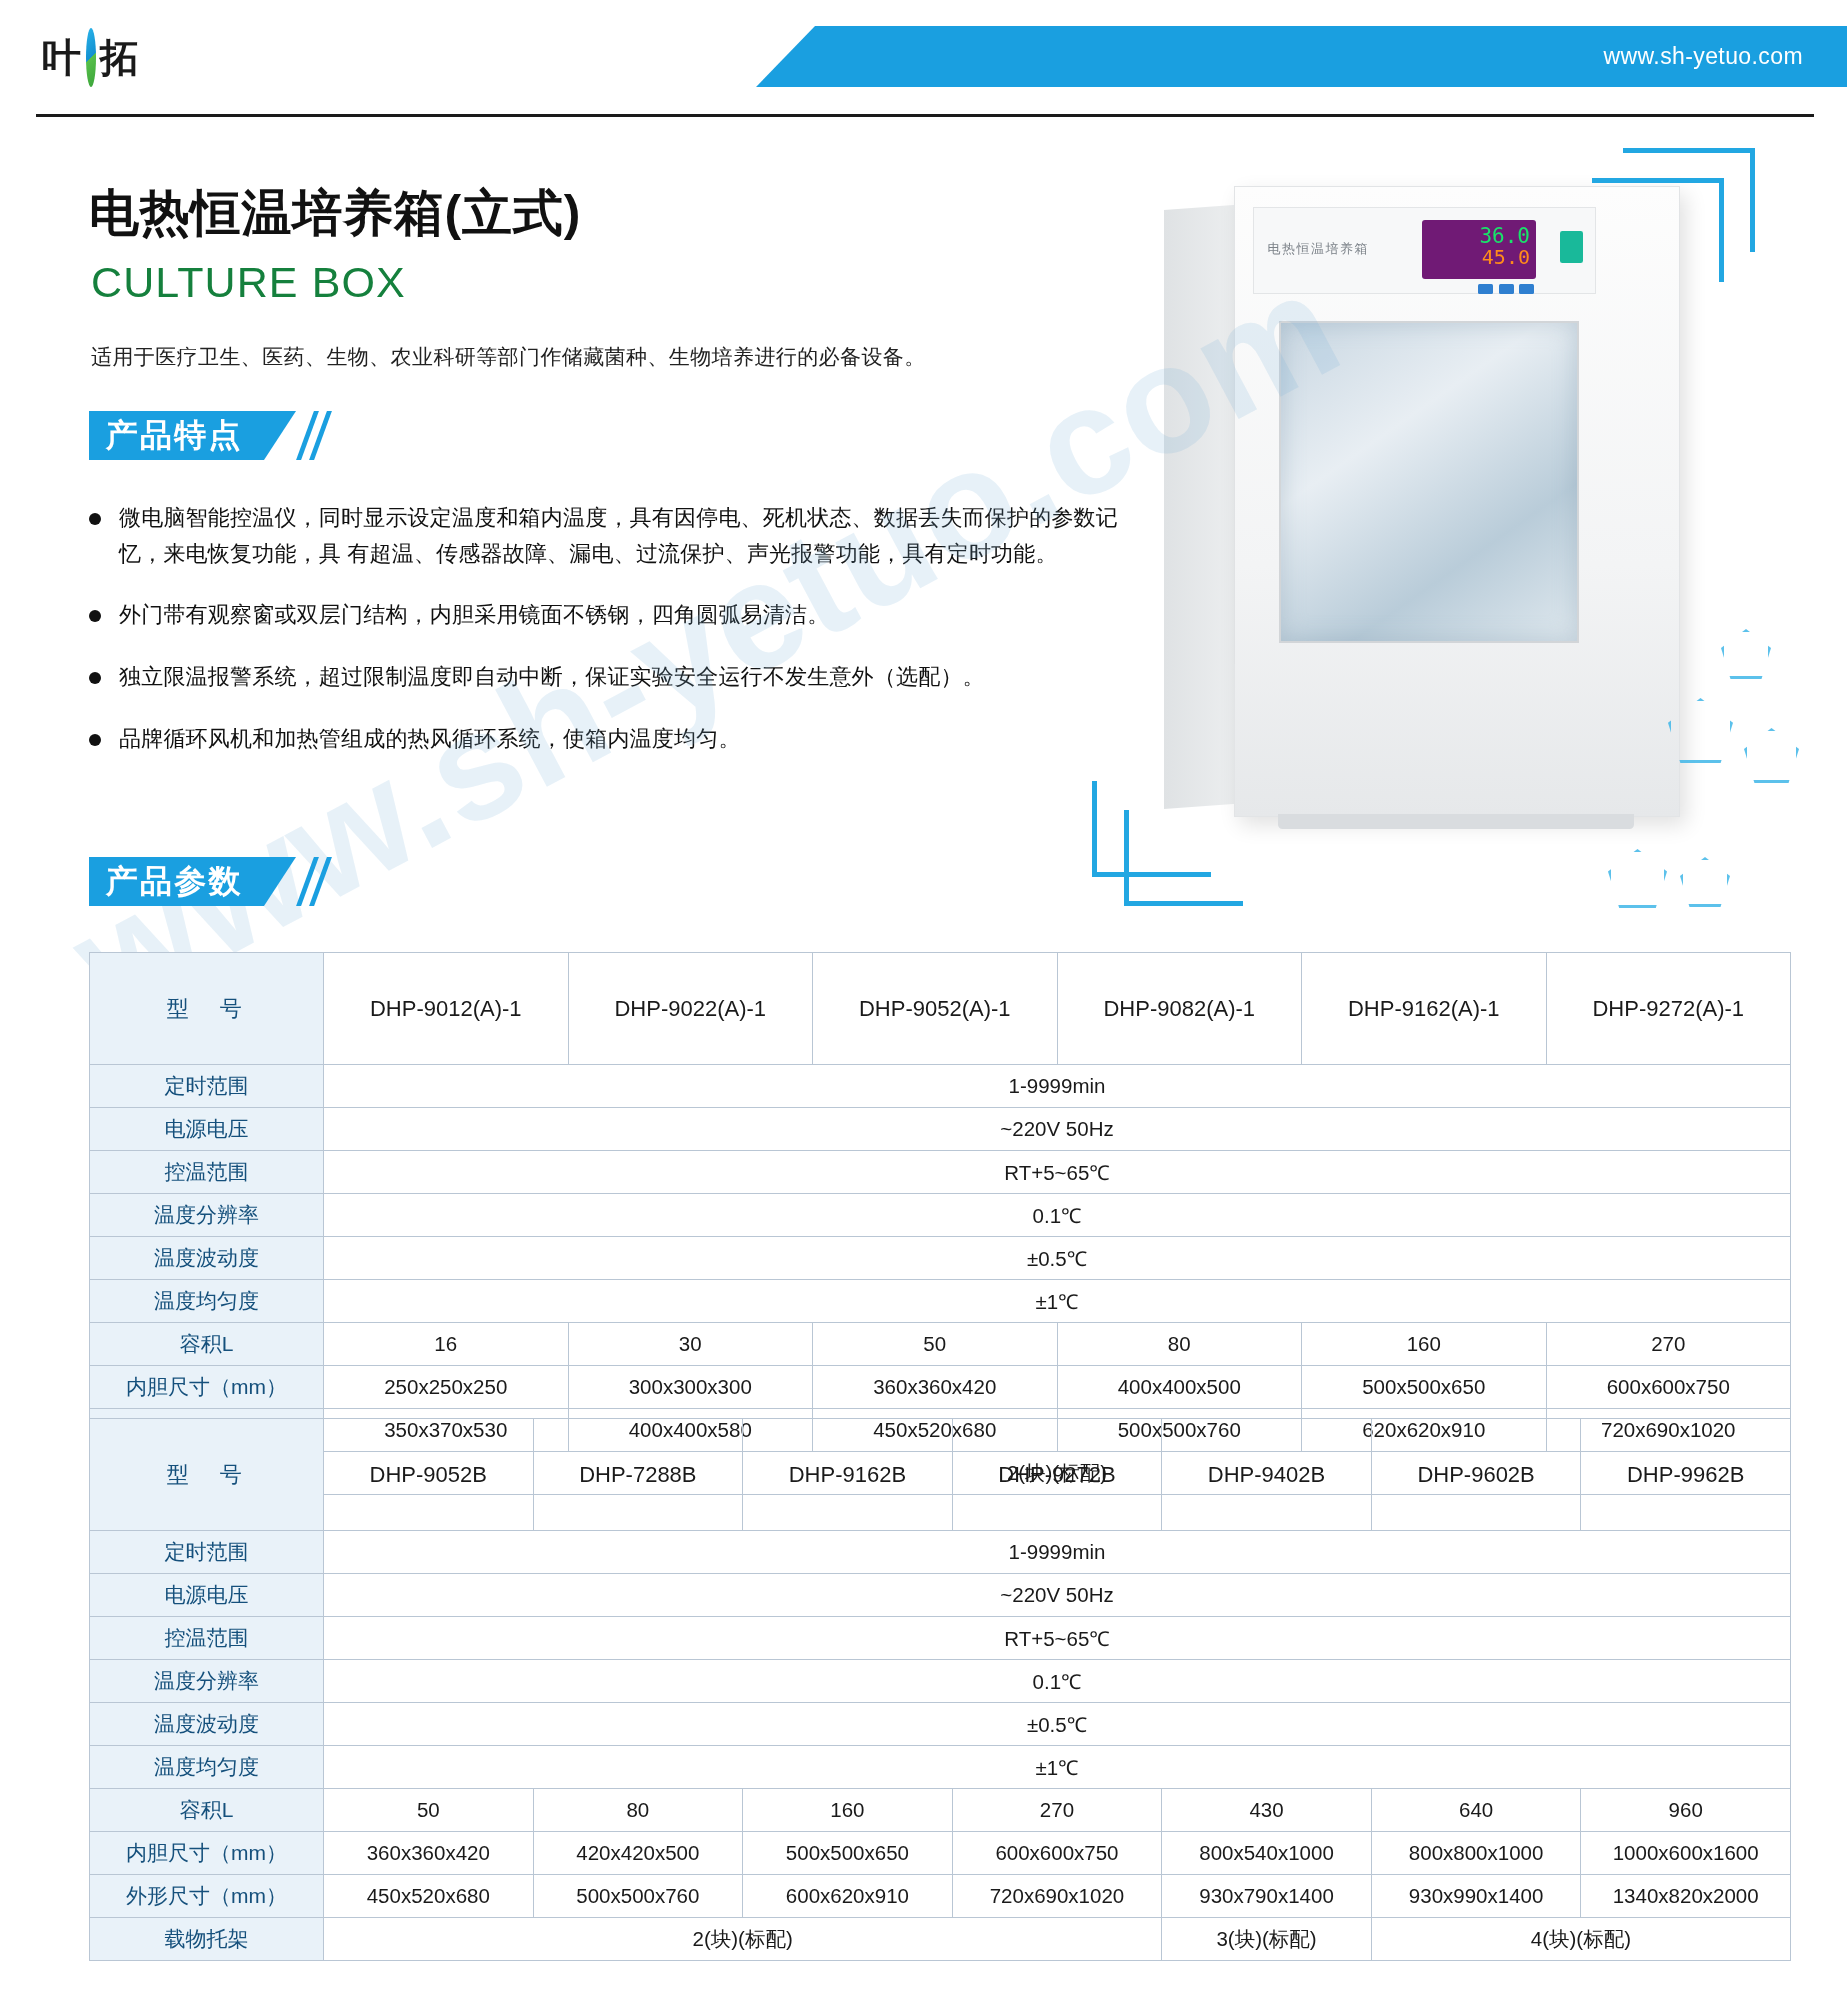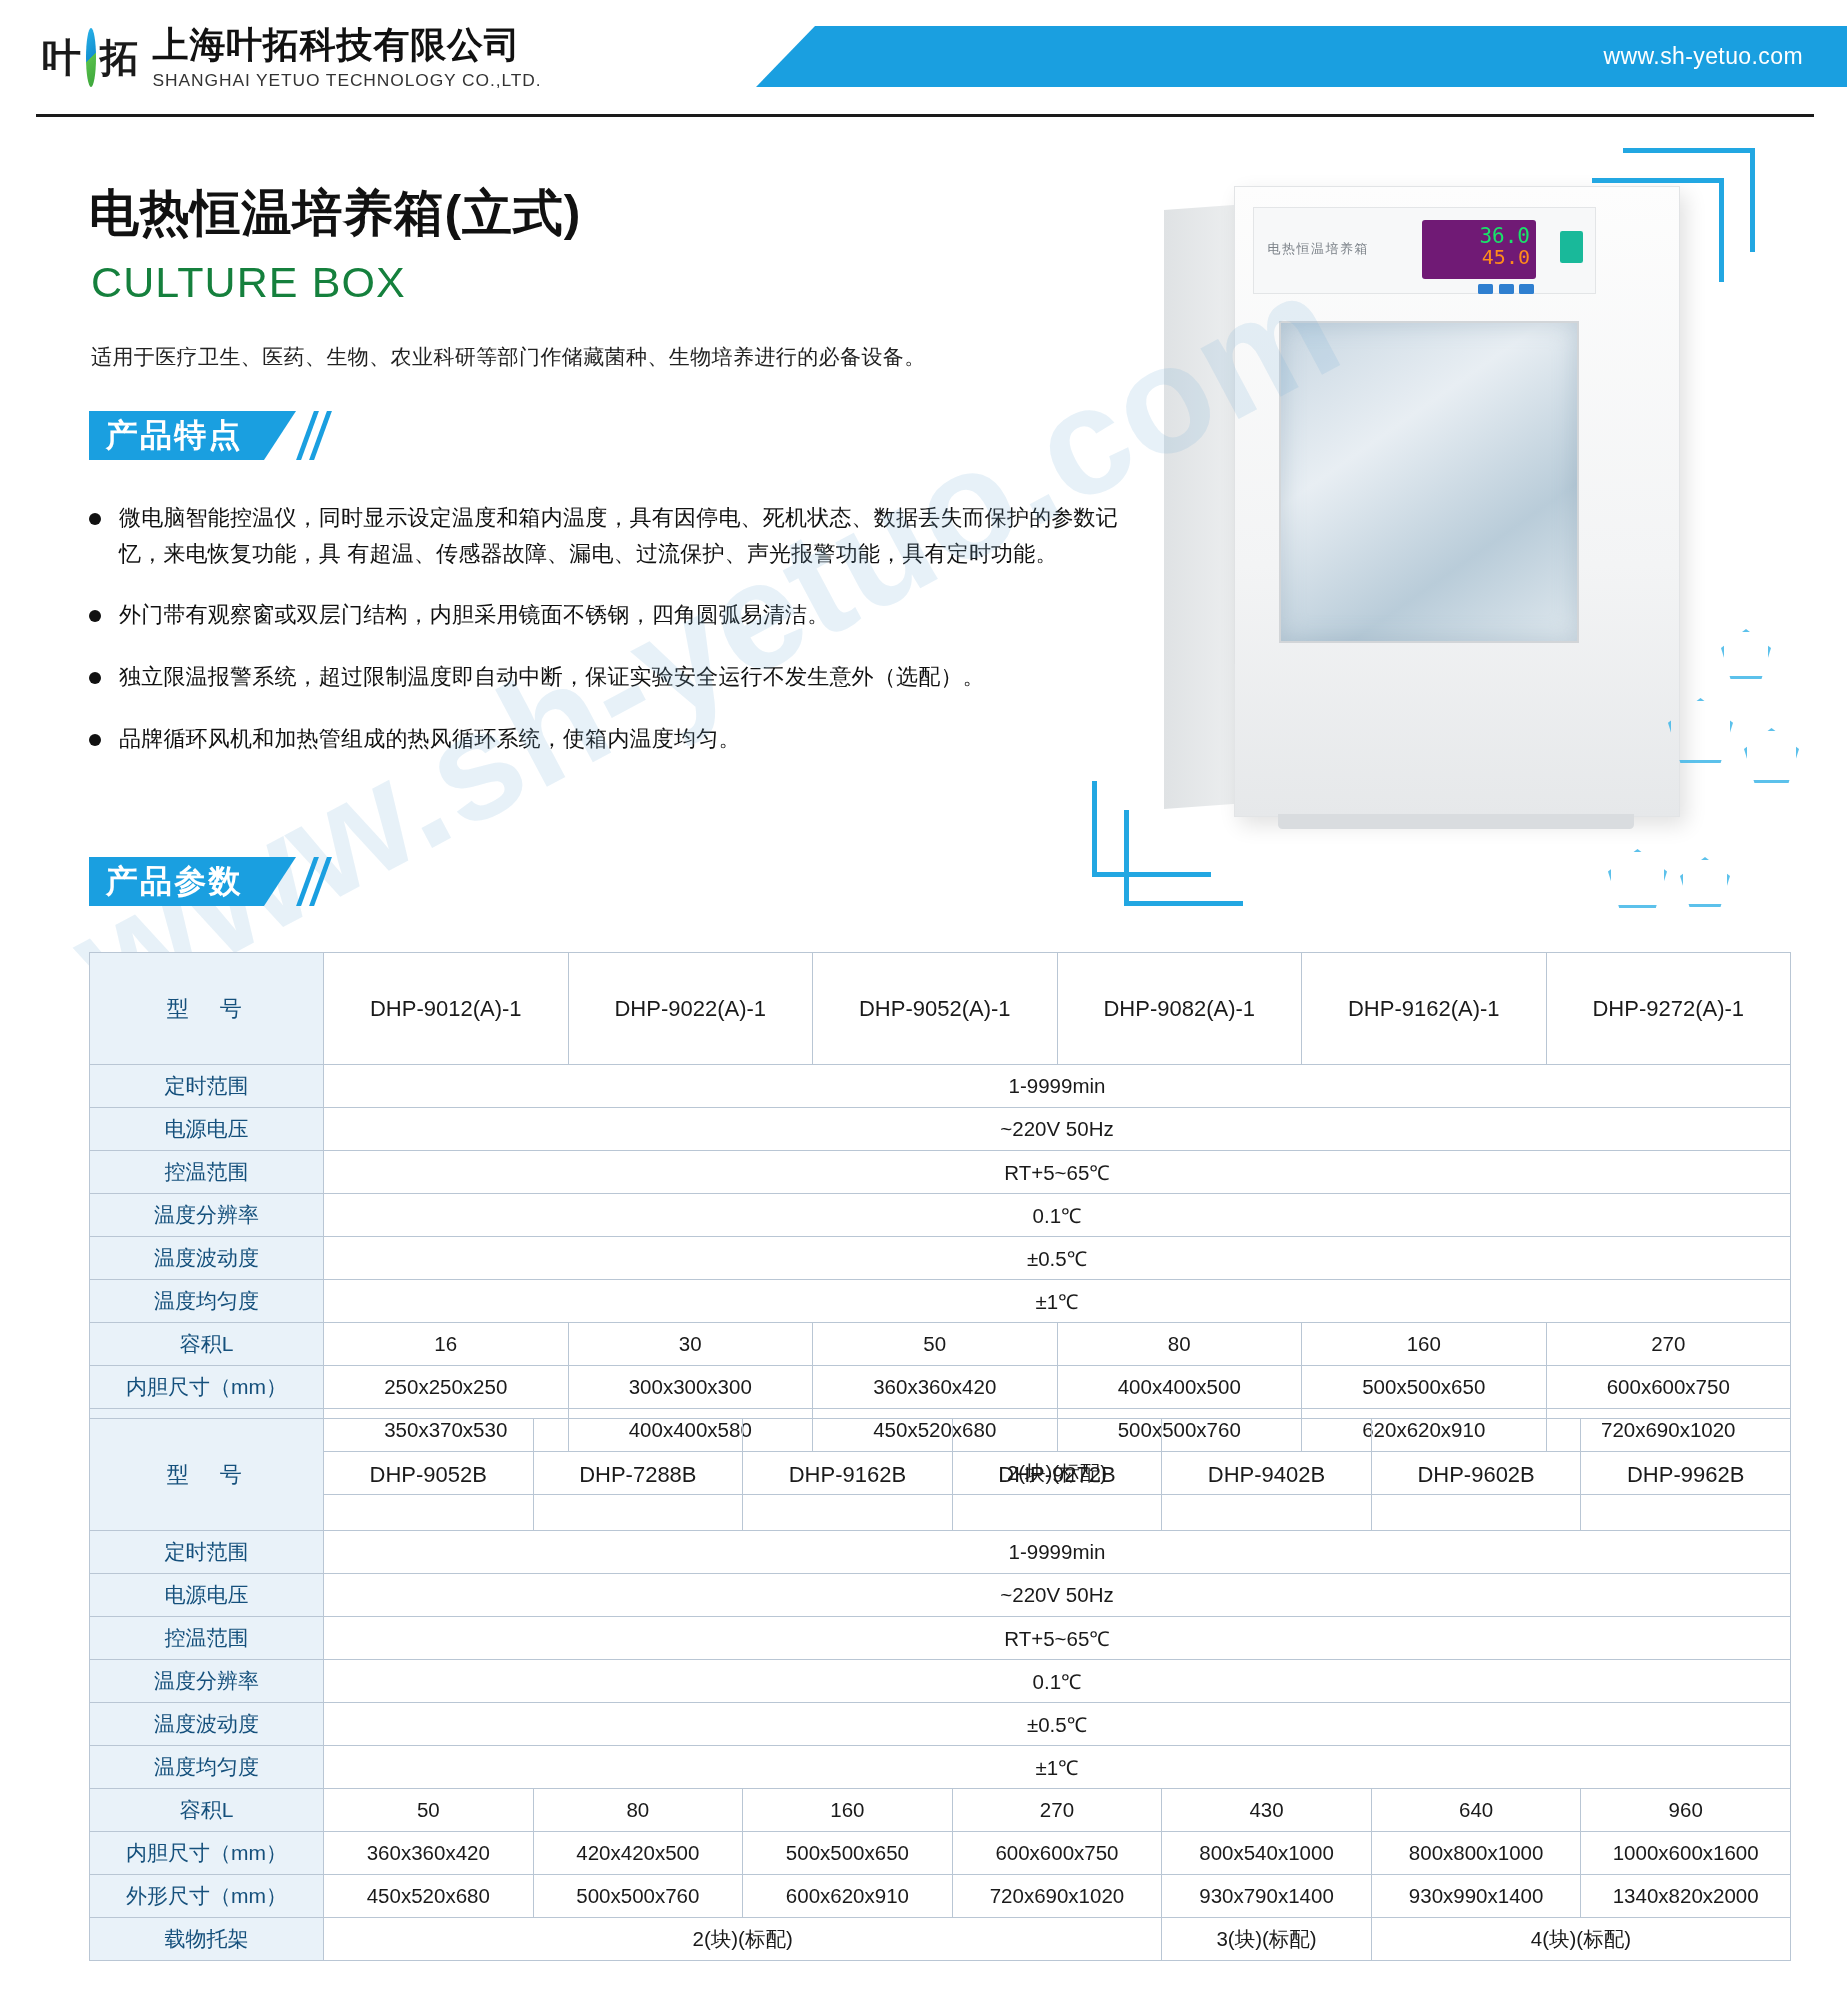--- a/index.html
+++ b/index.html
@@ -412,24 +412,20 @@
 </style>
 </head>
 <body>
 
 <div class="header">
   <div class="header-left">
     <div class="logo-mark">
       <span class="logo-char">叶</span>
       <span class="logo-leaf"></span>
       <span class="logo-char">拓</span>
-    </div>
-    <div class="logo-text">
-      <div class="company-cn">上海叶拓科技有限公司</div>
-      <div class="company-en">SHANGHAI YETUO TECHNOLOGY CO.,LTD.</div>
     </div>
   </div>
   <div class="header-banner"></div>
   <div class="header-banner-inner">
     <span class="header-url">www.sh-yetuo.com</span>
   </div>
 </div>
 <div class="header-rule"></div>
 
 <div class="title-cn">电热恒温培养箱(立式)</div>

